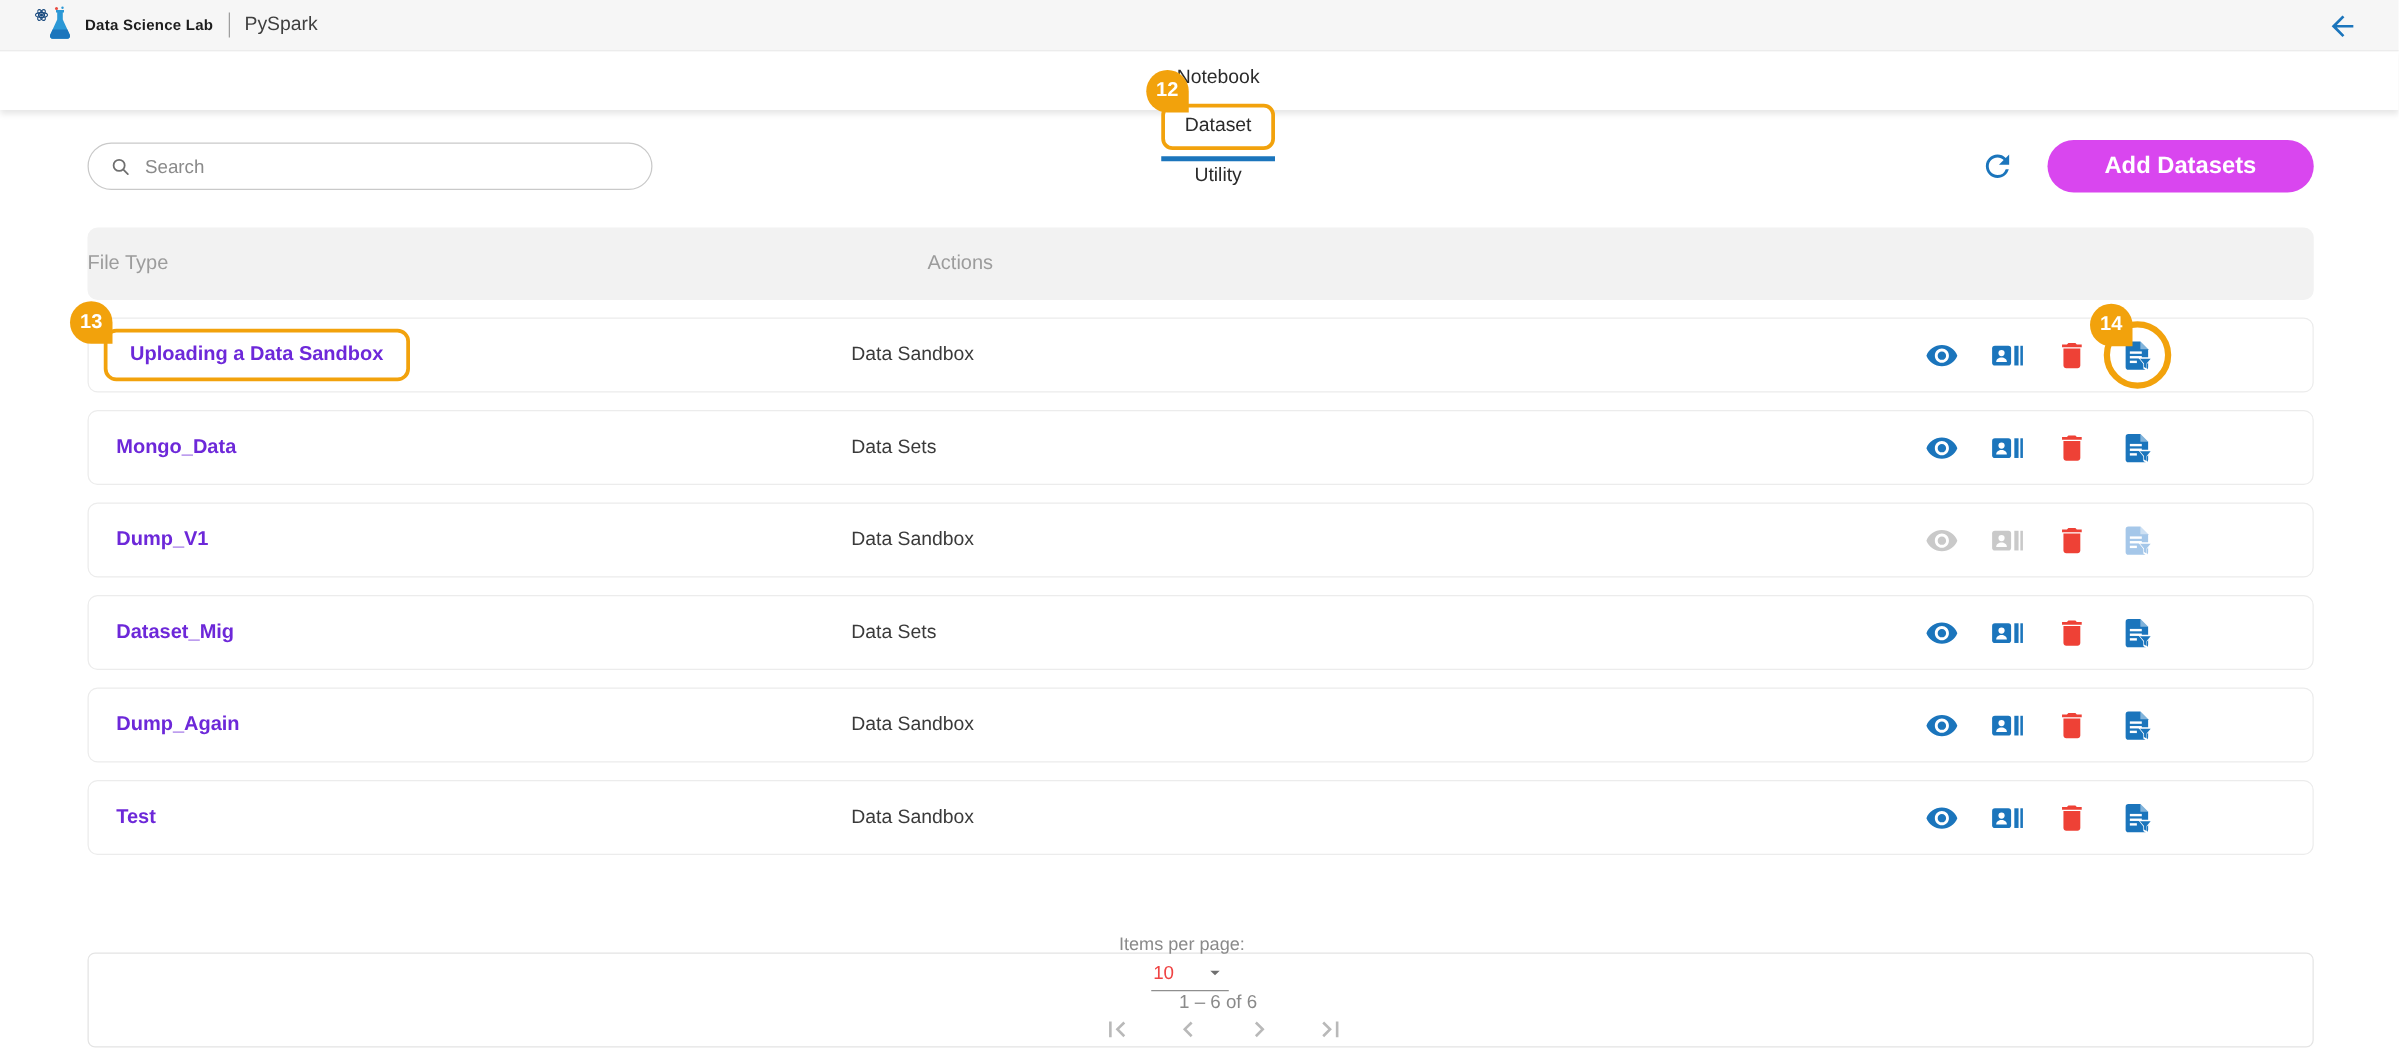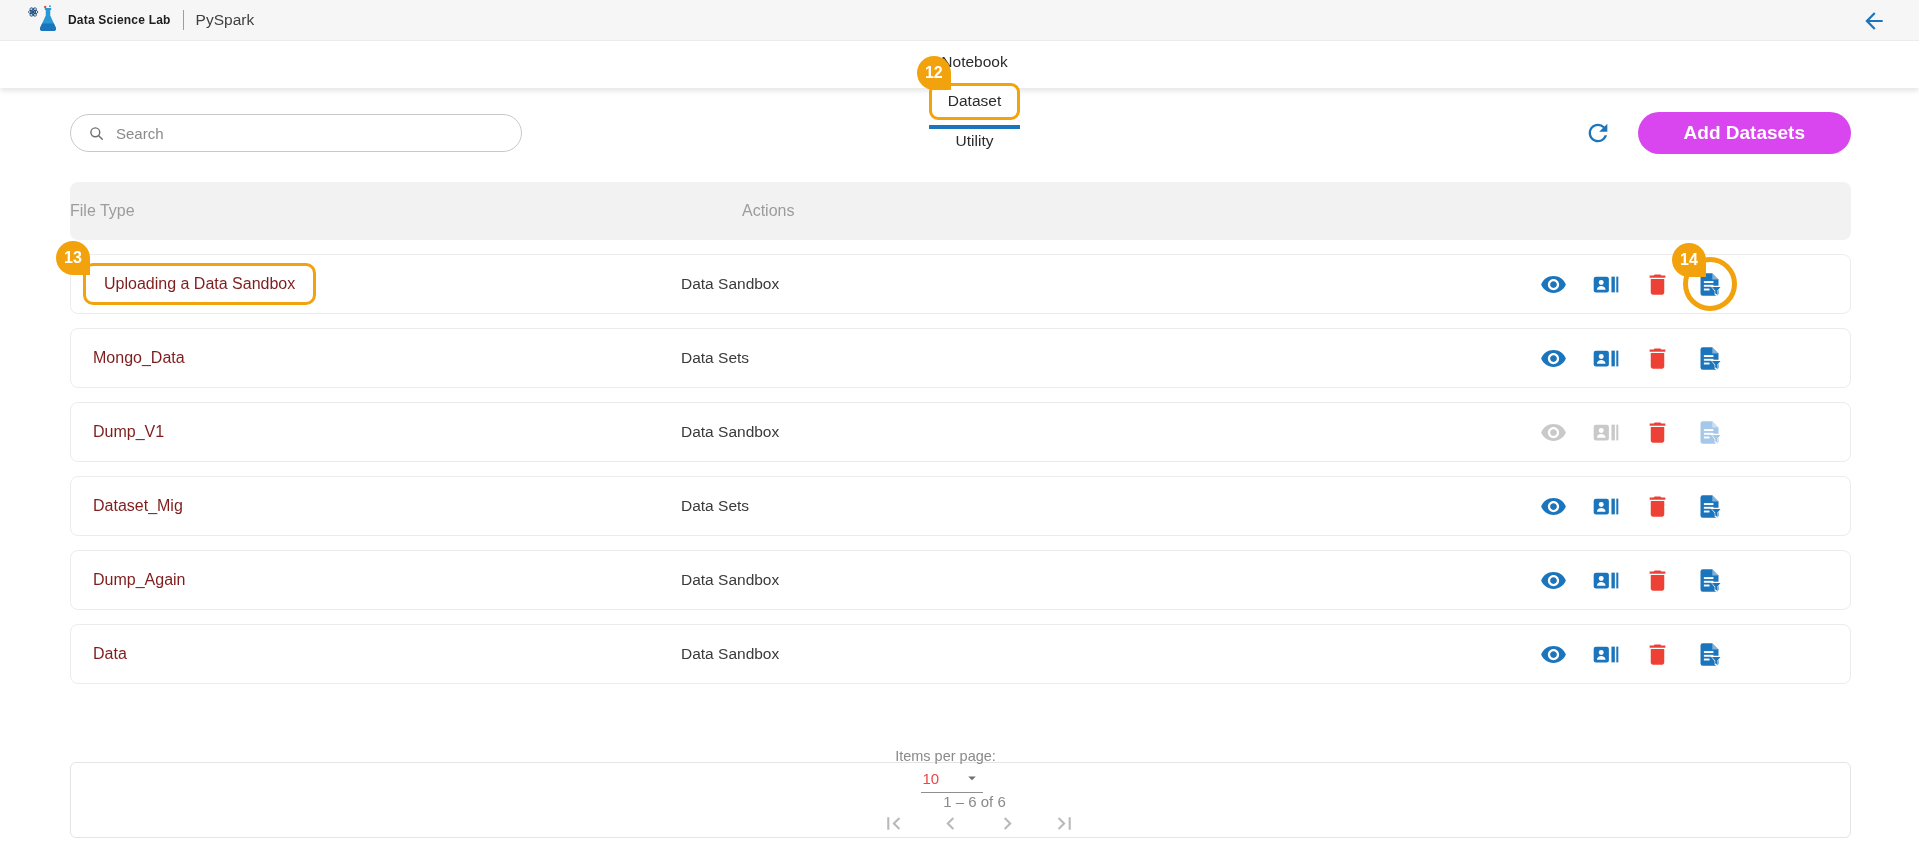--- a/index.html
+++ b/index.html
@@ -53,21 +53,21 @@
 
   
   .table { margin-top: 28px; }
   .thead, .trow { display: grid; grid-template-columns: 610px 1fr 310px; align-items: center; }
   .thead { background: #f2f2f2; border-radius: 8px; height: 58px; color: #9c9c9c; font-size: 16px; }
   .th-name { padding-left: 22px; }
   .th-actions { padding-left: 62px; }
   .trow { margin-top: 14px; height: 60px; background: #fff; border: 1px solid #ececec;
     border-radius: 8px; }
   .cell-name { padding-left: 22px; }
-  .dataset-link { color: #7f1d1d; font-size: 16px; font-weight: 400; text-decoration: none; }
+  .dataset-link { color: #6d28d9; font-size: 16px; font-weight: 700; text-decoration: none; }
   .cell-filetype { color: #3a3a3a; font-size: 15.5px; }
   .cell-actions { display: flex; align-items: center; gap: 25px; }
   .icon-btn { background: none; border: none; cursor: pointer; width: 27px; height: 27px;
     display: flex; align-items: center; justify-content: center; padding: 0; }
   .icon-blue { color: #1B75BC; }
   .icon-red { color: #EE4136; }
   .icon-gray { color: #c9c9c9; cursor: default; }
   .icon-lightblue { color: #a5c7e9; cursor: default; }
 
   .name-anno-box { display: inline-block; position: relative; border: 3px solid #F2A20C;
@@ -349,21 +349,21 @@
               <rect x="7" y="15.6" width="5" height="1.7" fill="#fff"></rect>
               <path d="M12.8 13.2h10.4l-4 4.7v5l-2.6-1.7v-3.3z" fill="#fff"></path>
               <path d="M14.2 14.2h7.6l-2.9 3.4v3.6l-1.8-1.2v-2.4z" fill="currentColor"></path>
             </svg>
         </button>
       </div>
     </div>
 
     <div class="trow">
       <div class="cell-name">
-        <a class="dataset-link" href="#">Data</a>
+        <a class="dataset-link" href="#">Test</a>
       </div>
       <div class="cell-filetype">Data Sandbox</div>
       <div class="cell-actions">
         <button class="icon-btn icon-blue" title="View">
           <svg viewBox="0 0 24 24" width="27" height="27" fill="currentColor">
               <path d="M12 4.5C7 4.5 2.73 7.61 1 12c1.73 4.39 6 7.5 11 7.5s9.27-3.11 11-7.5c-1.73-4.39-6-7.5-11-7.5zm0 12.5c-2.76 0-5-2.24-5-5s2.24-5 5-5 5 2.24 5 5-2.24 5-5 5zm0-8c-1.66 0-3 1.34-3 3s1.34 3 3 3 3-1.34 3-3-1.34-3-3-3z"></path>
             </svg>
         </button>
         <button class="icon-btn icon-blue" title="Details">
           <svg viewBox="0 0 24 24" width="27" height="27" fill="currentColor">

